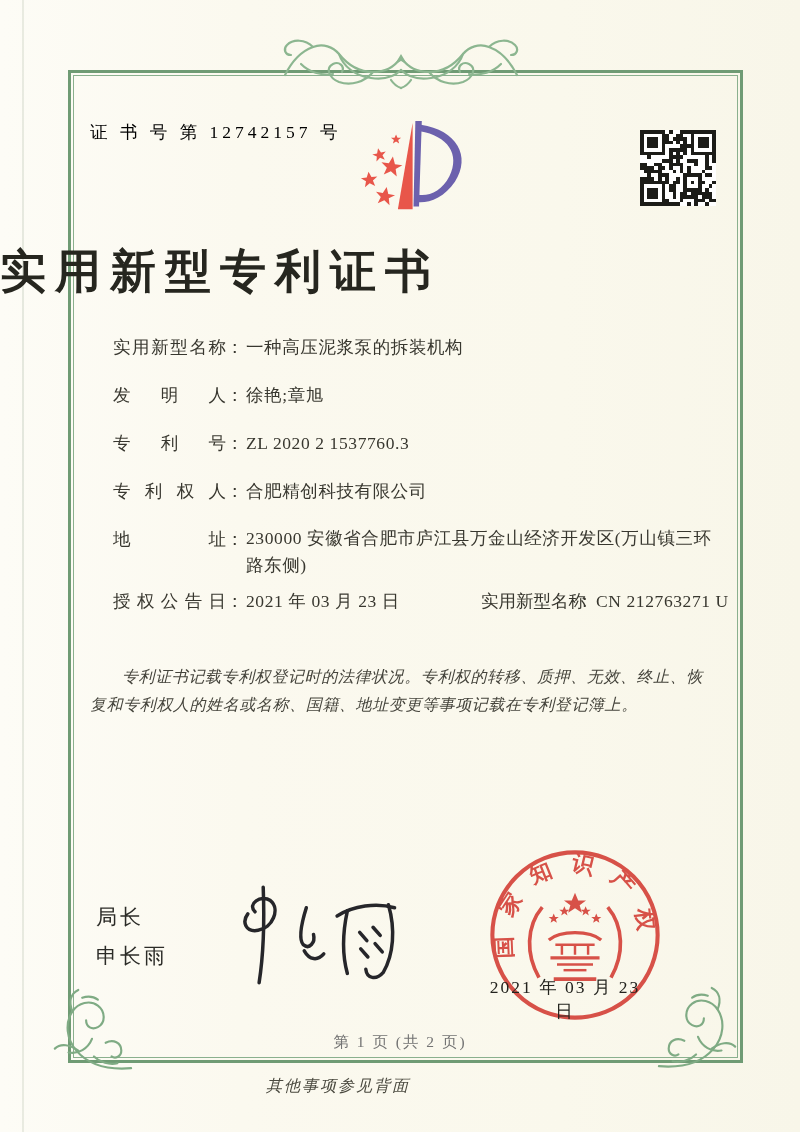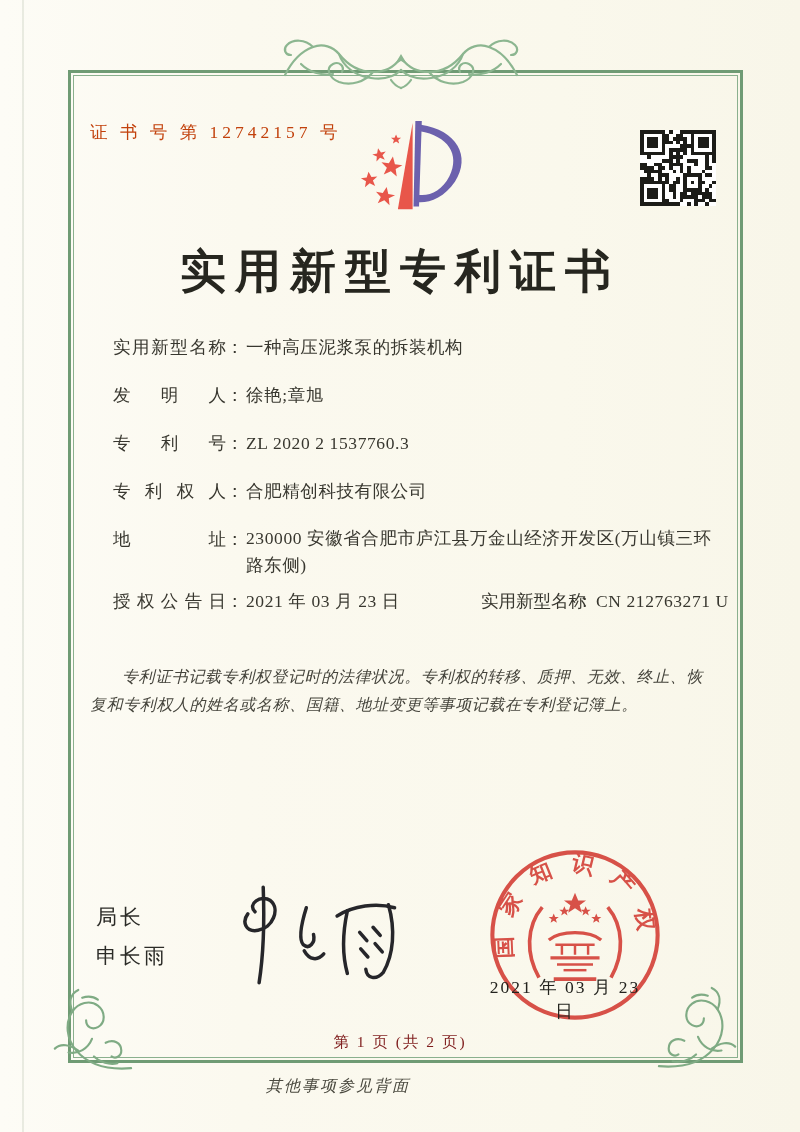--- a/index.html
+++ b/index.html
@@ -13,26 +13,26 @@
   
   .frame{position:absolute;left:68px;top:70px;width:675px;height:993px;
     border:3px solid #6f9b74;box-sizing:border-box;}
   .frame-inner{position:absolute;left:2px;top:2px;right:2px;bottom:2px;
     border:1px solid #8ab08e;}
   .orn{position:absolute;pointer-events:none;}
   .orn-top{left:281px;top:36px;width:240px;height:70px;}
   .orn-bl{left:44px;top:988px;width:94px;height:88px;}
   .orn-br{left:652px;top:986px;width:94px;height:88px;transform:scaleX(-1);}
   
-  .cert-no{position:absolute;left:90px;top:120px;font-size:17.5px;letter-spacing:4px;color:#c2410c;}
+  .cert-no{position:absolute;left:90px;top:120px;font-size:17.5px;letter-spacing:4px;color:#000000;}
   .logo{position:absolute;left:338px;top:110px;width:140px;height:115px;}
   .qr{position:absolute;left:640px;top:130px;width:76px;height:76px;background:#fff;}
   .qr svg{display:block;width:76px;height:76px;}
   
-  .title{position:absolute;left:0;top:241px;width:800px;text-align:center;
+  .title{position:absolute;left:0;top:241px;width:800px;
     font-size:46px;font-weight:700;letter-spacing:9px;color:#26261f;}
   
   .fields{position:absolute;left:90px;top:333px;width:628px;font-size:17.5px;color:#38372f;margin-left:23px;}
   .frow{margin-bottom:20px;line-height:28px;white-space:nowrap;position:relative;}
   .frow.addr{margin-bottom:8px;white-space:normal;}
   .flabel{display:inline-block;width:113px;text-align:justify;text-align-last:justify;
     vertical-align:top;letter-spacing:0;}
   .fcolon{display:inline-block;width:20px;vertical-align:top;}
   .fvalue{display:inline-block;letter-spacing:.6px;vertical-align:top;}
   .frow.addr .fvalue{width:478px;line-height:27px;}
@@ -46,21 +46,21 @@
   .officials{position:absolute;left:96px;top:903px;
     font-family:"Liberation Sans","DejaVu Sans",sans-serif;font-size:21px;color:#2b2b27;}
   .officials div{margin-bottom:11px;letter-spacing:3px;}
   .signature{position:absolute;left:216px;top:883px;width:195px;height:108px;}
   
   .seal{position:absolute;left:485px;top:845px;width:180px;height:180px;opacity:.94;}
   .seal-date{position:absolute;left:480px;top:975px;width:170px;text-align:center;
     font-size:17.5px;letter-spacing:2px;color:#23231e;}
   
   .page-num{position:absolute;left:0;top:1032px;width:800px;text-align:center;
-    font-size:15.5px;letter-spacing:2px;color:#7f1d1d;}
+    font-size:15.5px;letter-spacing:2px;color:#737373;}
   .back-note{position:absolute;left:0;top:1076px;width:676px;text-align:center;
     font-style:italic;font-size:16px;letter-spacing:2px;color:#4a493f;}
 </style>
 </head>
 <body>
 
 <div class="scan-edge"></div>
 
 <div class="frame">
   <div class="frame-inner"></div>

